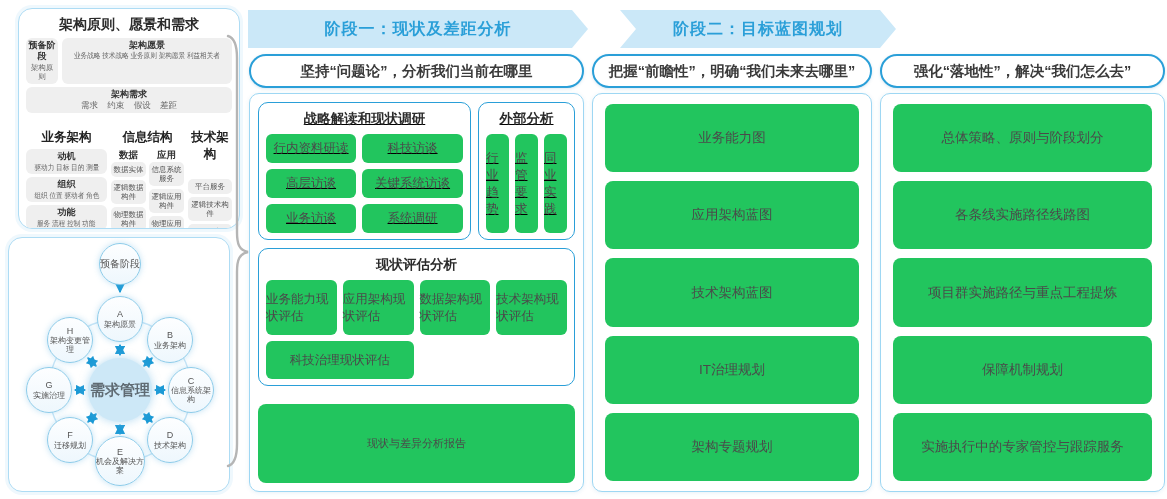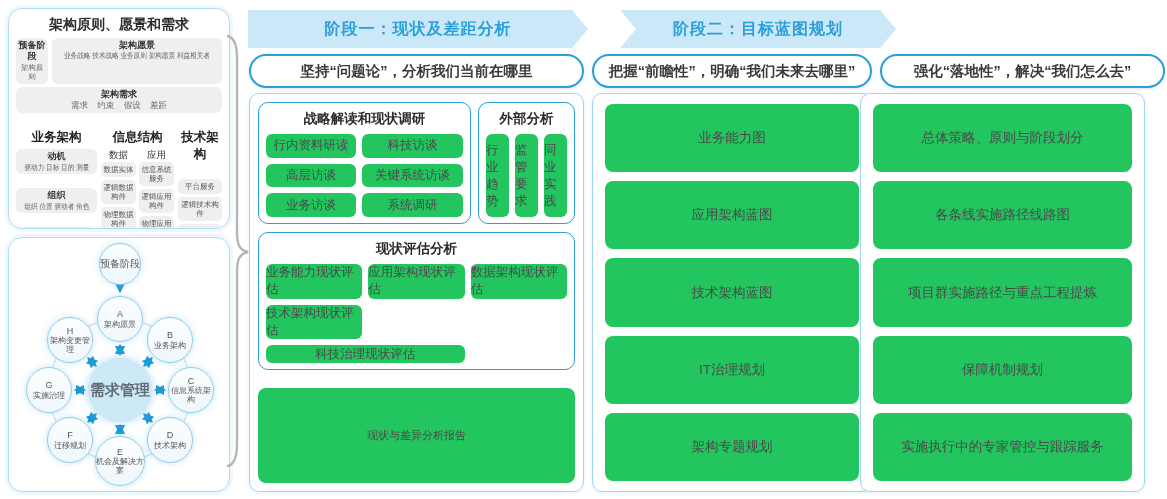--- a/index.html
+++ b/index.html
@@ -2,42 +2,42 @@
 <html><head>
 <meta charset="utf-8">
 <style>
   * { margin:0; padding:0; box-sizing:border-box; }
   body { background:#fff; font-family:"Liberation Sans","DejaVu Sans",sans-serif; }
   .stage { position:relative; width:1167px; height:499px; background:#fff; overflow:hidden; }
 
   
   .lpanel { position:absolute; background:#fff; border:1.5px solid #aedcf4; border-radius:14px;
             box-shadow:0 0 0 3px rgba(190,228,247,.25); overflow:hidden; }
-  .p-top { left:8px; top:8px; width:222px; height:221px; padding:5px 7px; }
+  .p-top { left:18px; top:8px; width:222px; height:221px; padding:5px 7px; }
   .p-bot { left:8px; top:237px; width:222px; height:255px; }
 
   .pl-title { font-size:14px; font-weight:700; color:#2b2b2b; text-align:center; margin:2px 0 4px; }
   .gbox { background:#efefef; border-radius:6px; text-align:center; padding:2px 2px; color:#555; }
   .gt { font-weight:700; color:#333; font-size:9px; line-height:1.25; }
   .gs { font-size:7.5px; color:#666; line-height:1.3; }
   .squeeze { display:inline-block; white-space:nowrap; transform:scaleX(.88); transform-origin:50% 50%; }
   .row1 { display:flex; gap:4px; margin-bottom:3px; }
   .prep-box { width:48px; }
   .vision-box { flex:1; }
   .req-box { margin-bottom:16px; }
   .req-box .gs { word-spacing:7px; font-size:8.5px; }
 
   .cols { display:flex; gap:4px; }
   .ct { font-size:12.5px; font-weight:700; color:#222; text-align:center; margin-bottom:3px; }
   .col-biz { width:81px; display:flex; flex-direction:column; }
-  .col-biz .gbox { margin-bottom:14px; padding:2px 1px; }
+  .col-biz .gbox { margin-bottom:3px; padding:2px 1px; }
   .col-info { flex:1; }
   .subcols { display:flex; gap:3px; }
   .subcol { flex:1; }
-  .sublabel { font-size:9.5px; font-weight:400; color:#333; text-align:center; height:13px; }
+  .sublabel { font-size:9.5px; font-weight:700; color:#333; text-align:center; height:13px; }
   .sbox { background:#efefef; border-radius:5px; font-size:7.5px; color:#555; text-align:center;
           padding:3px 1px; margin-bottom:3px; line-height:1.2; }
   .col-tech { width:44px; }
   .tech-spacer { height:13px; }
 
   
   .adm-svg { position:absolute; left:0; top:0; }
   .cnode { position:absolute; border-radius:50%; background:linear-gradient(#fdfeff,#eef7fd);
            border:1px solid #8ccbe9; display:flex; flex-direction:column; align-items:center;
            justify-content:center; text-align:center; color:#555; line-height:1.15;
@@ -62,31 +62,31 @@
             font-size:14.5px; font-weight:700; color:#3a3a3a;
             box-shadow:0 1px 3px rgba(100,160,200,.25); }
   .cpanel { position:absolute; top:93px; height:399px; background:#fff; border:1.5px solid #9ed7f3;
             border-radius:10px; box-shadow:0 1px 4px rgba(100,160,200,.15); }
 
   .item { background:#22c55e; border-radius:8px; display:flex; align-items:center; justify-content:center;
           color:#4a4a4a; font-size:13.5px; }
 
   
   .p1-inner { padding:8px; height:100%; display:flex; flex-direction:column; }
-  .p1-toprow { display:flex; gap:7px; height:122px; }
+  .p1-toprow { display:flex; gap:7px; height:138px;text-decoration:underline; }
   .bluebox { border:1.5px solid #2a9fd8; border-radius:10px; padding:6px 7px; display:flex; flex-direction:column; }
   .bb-title { font-size:13.5px; font-weight:700; color:#2b2b2b; text-align:center; margin:1px 0 6px; }
   .bb-grid { flex:1; display:grid; grid-template-columns:1fr 1.12fr; gap:6px; }
   .bb-grid .item, .bb-stack .item { font-size:12.5px; border-radius:6px; }
   .bb-stack { flex:1; display:flex; flex-direction:row; gap:6px;justify-content:space-between; }
   .bb-stack .item { flex:1; }
   .bx-strategy { flex:1; }
   .bx-external { width:97px; }
   .bx-assess { margin-top:8px; height:138px; }
-  .assess-grid { flex:1; display:grid; grid-template-columns:1fr 1fr 1fr; gap:6px; }
+  .assess-grid { flex:1; display:grid; grid-template-columns:1fr 1fr 1fr 1fr; gap:6px; }
   .assess-grid .item { font-size:12.5px; border-radius:6px; }
   .span2 { grid-column:1 / 3; }
   .report { margin-top:18px; flex:1; font-size:11px; }
 
   
   .stack-inner { padding:10px 12px; height:100%; display:flex; flex-direction:column; gap:9px; }
   .stack-inner .item { flex:1; }
   .p3-fixed { flex:none; height:53px; }
   .p3-big { flex:1; }
 </style>
@@ -259,21 +259,21 @@
     <div class="stack-inner">
       <div class="item">业务能力图</div>
       <div class="item">应用架构蓝图</div>
       <div class="item">技术架构蓝图</div>
       <div class="item">IT治理规划</div>
       <div class="item">架构专题规划</div>
     </div>
   </div>
 
   <div class="banner" style="left:880px; width:285px;">强化“落地性”，解决“我们怎么去”</div>
-  <div class="cpanel" style="left:860px; width:285px;">
+  <div class="cpanel" style="left:880px; width:285px;">
     <div class="stack-inner">
       <div class="item p3-fixed">总体策略、原则与阶段划分</div>
       <div class="item p3-fixed">各条线实施路径线路图</div>
       <div class="item p3-fixed">项目群实施路径与重点工程提炼</div>
       <div class="item p3-fixed">保障机制规划</div>
       <div class="item p3-big">实施执行中的专家管控与跟踪服务</div>
     </div>
   </div>
 
 </div>

